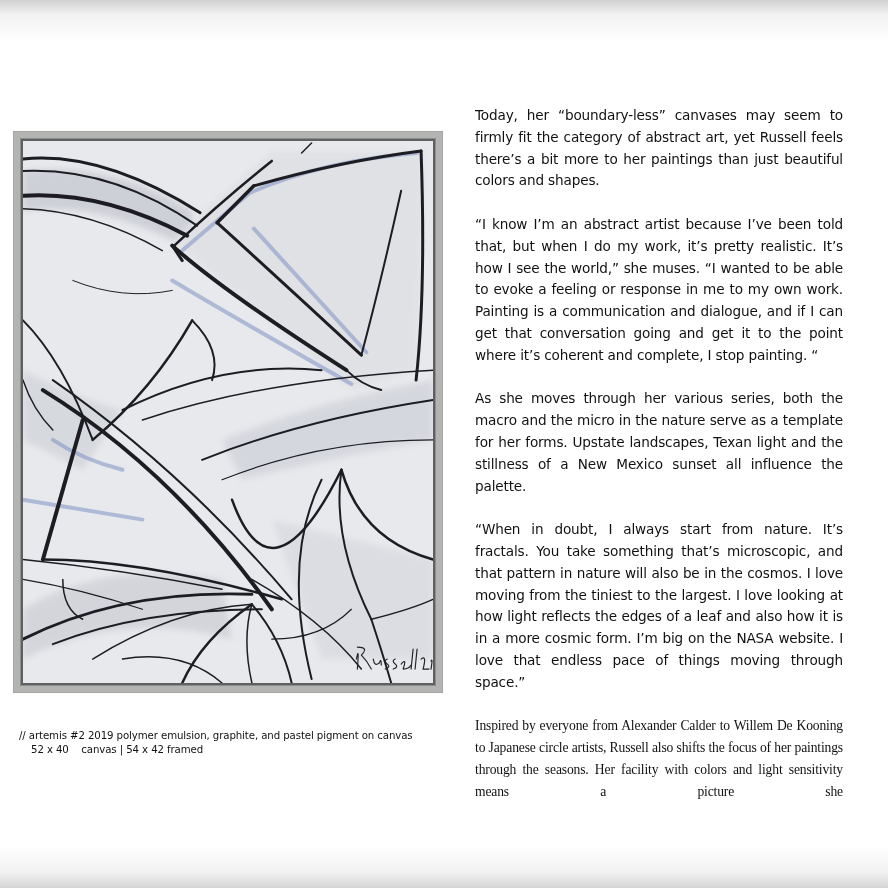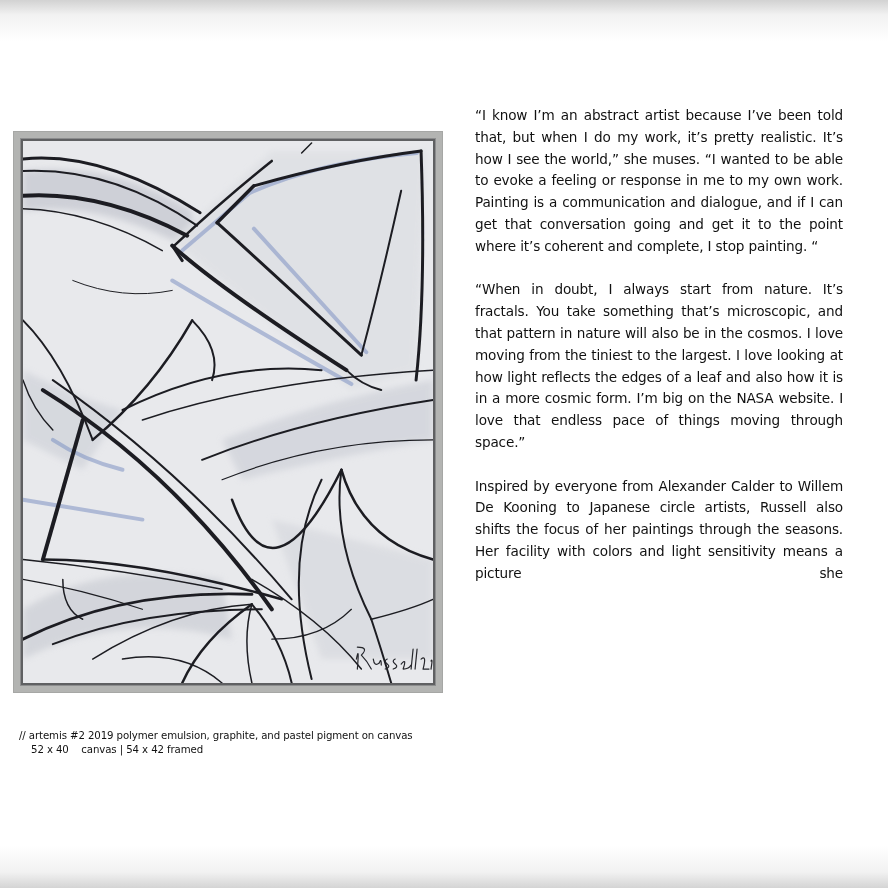--- a/index.html
+++ b/index.html
@@ -31,21 +31,21 @@
       font-size: 10.2px; line-height: 13.5px; color: #111;
       letter-spacing: -0.1px;
     }
     .caption .line2 { padding-left: 12px; white-space: pre; }
     .article {
       position: absolute; left: 475px; top: 105px; width: 368px;
       font-size: 13.6px; line-height: 21.8px; color: #111;
       text-align: justify; letter-spacing: -0.15px;
     }
     .article p { margin: 0 0 21.8px 0; }
-    .article p.last { text-align-last: justify; margin: 0; }
+    .article p.last { text-align-last: justify; margin: 0; font-family: Liberation Serif, serif; }
   </style>
 </head>
 <body>
 
 <div class="artwork">
   <div class="artwork-inner">
     <div class="canvas">
       <svg viewBox="0 0 412 544" preserveAspectRatio="none">
         <defs>
           <filter id="soft" x="-5%" y="-5%" width="110%" height="110%">
@@ -147,16 +147,18 @@
     </div>
   </div>
 </div>
 
 <div class="caption">
   <div>// artemis #2 2019  polymer emulsion, graphite, and pastel pigment on canvas</div>
   <div class="line2">52 x 40    canvas | 54 x 42 framed</div>
 </div>
 
 <div class="article">
+  <p>Today, her “boundary-less” canvases may seem to firmly fit the category of abstract art, yet Russell feels there’s a bit more to her paintings than just beautiful colors and shapes.</p>
   <p>“I know I’m an abstract artist because I’ve been told that, but when I do my work, it’s pretty realistic. It’s how I see the world,” she muses. “I wanted to be able to evoke a feeling or response in me to my own work. Painting is a communication and dialogue, and if I can get that conver­sation going and get it to the point where it’s coherent and complete, I stop painting. “</p>
+  <p>As she moves through her various series, both the macro and the micro in the nature serve as a template for her forms. Upstate landscapes, Texan light and the stillness of a New Mexico sunset all influence the palette.</p>
   <p>“When in doubt, I always start from nature. It’s fractals. You take something that’s microscopic, and that pattern in nature will also be in the cosmos. I love moving from the tiniest to the largest. I love looking at how light reflects the edges of a leaf and also how it is in a more cosmic form. I’m big on the NASA website. I love that endless pace of things moving through space.”</p>
   <p class="last">Inspired by everyone from Alexander Calder to Willem De Kooning to Japanese circle artists, Russell also shifts the focus of her paintings through the seasons. Her facility with colors and light sensitivity means a picture she</p>
 </div>
 
 </body></html>

